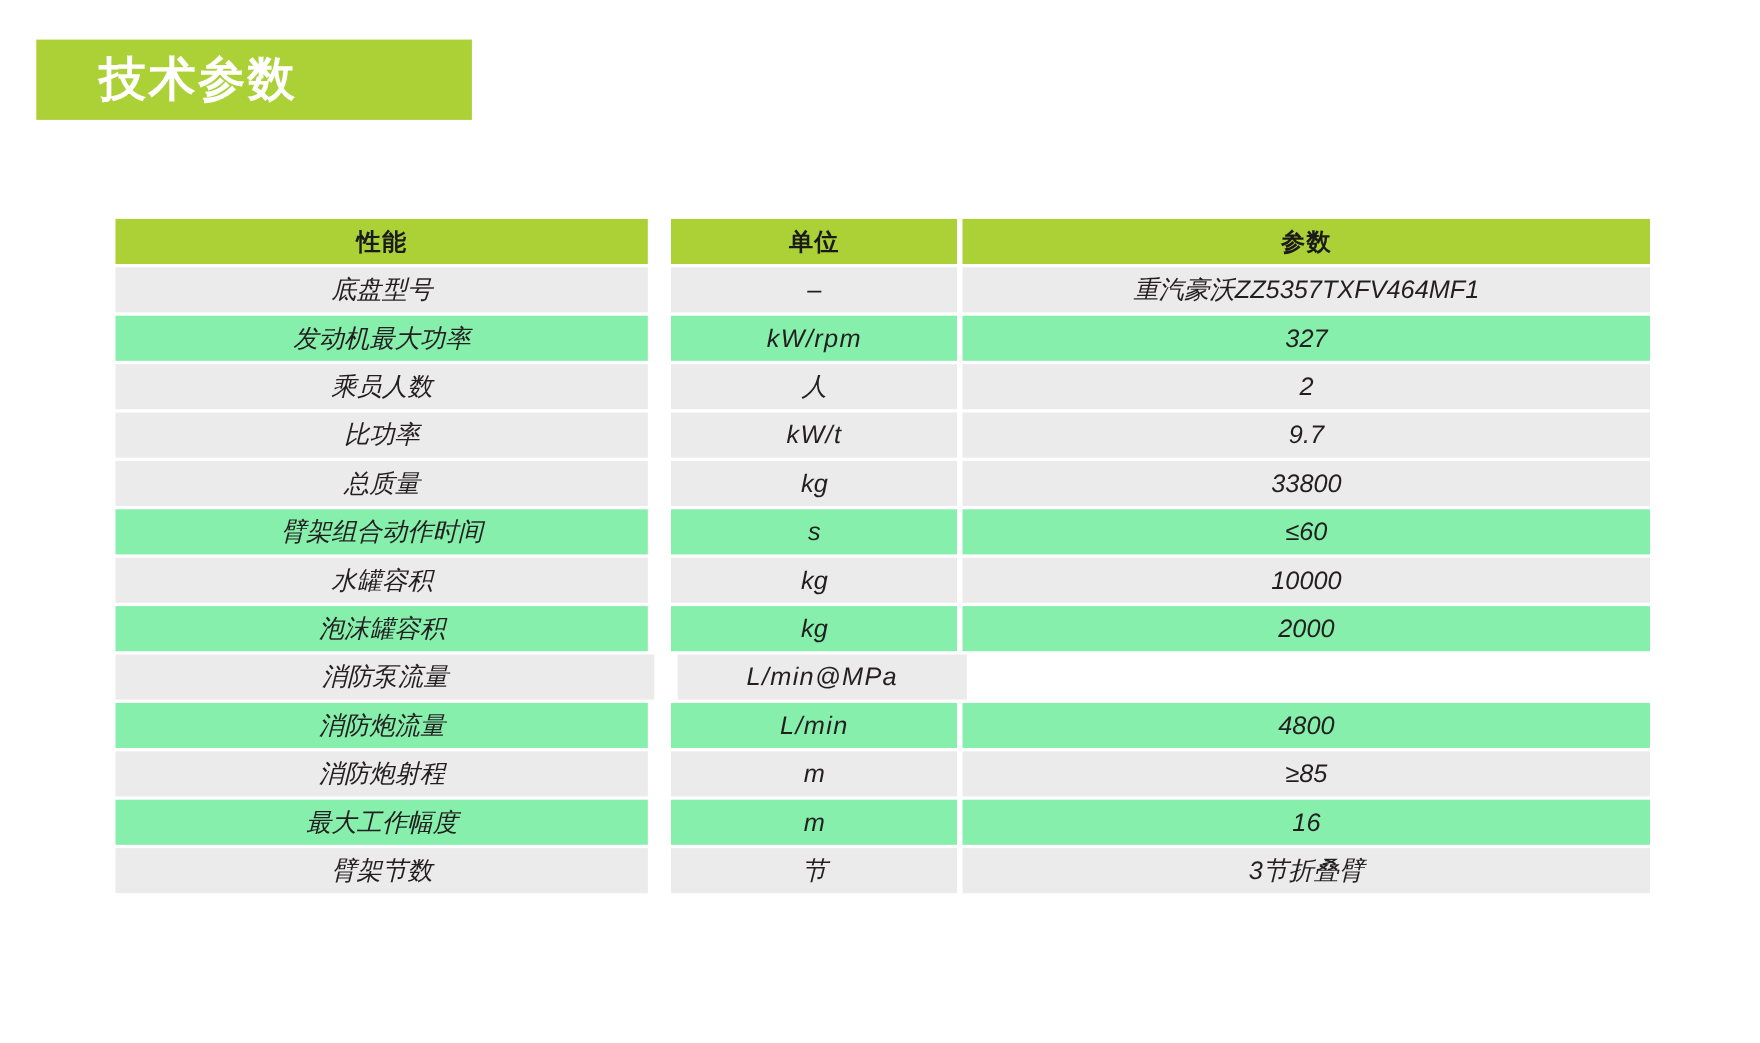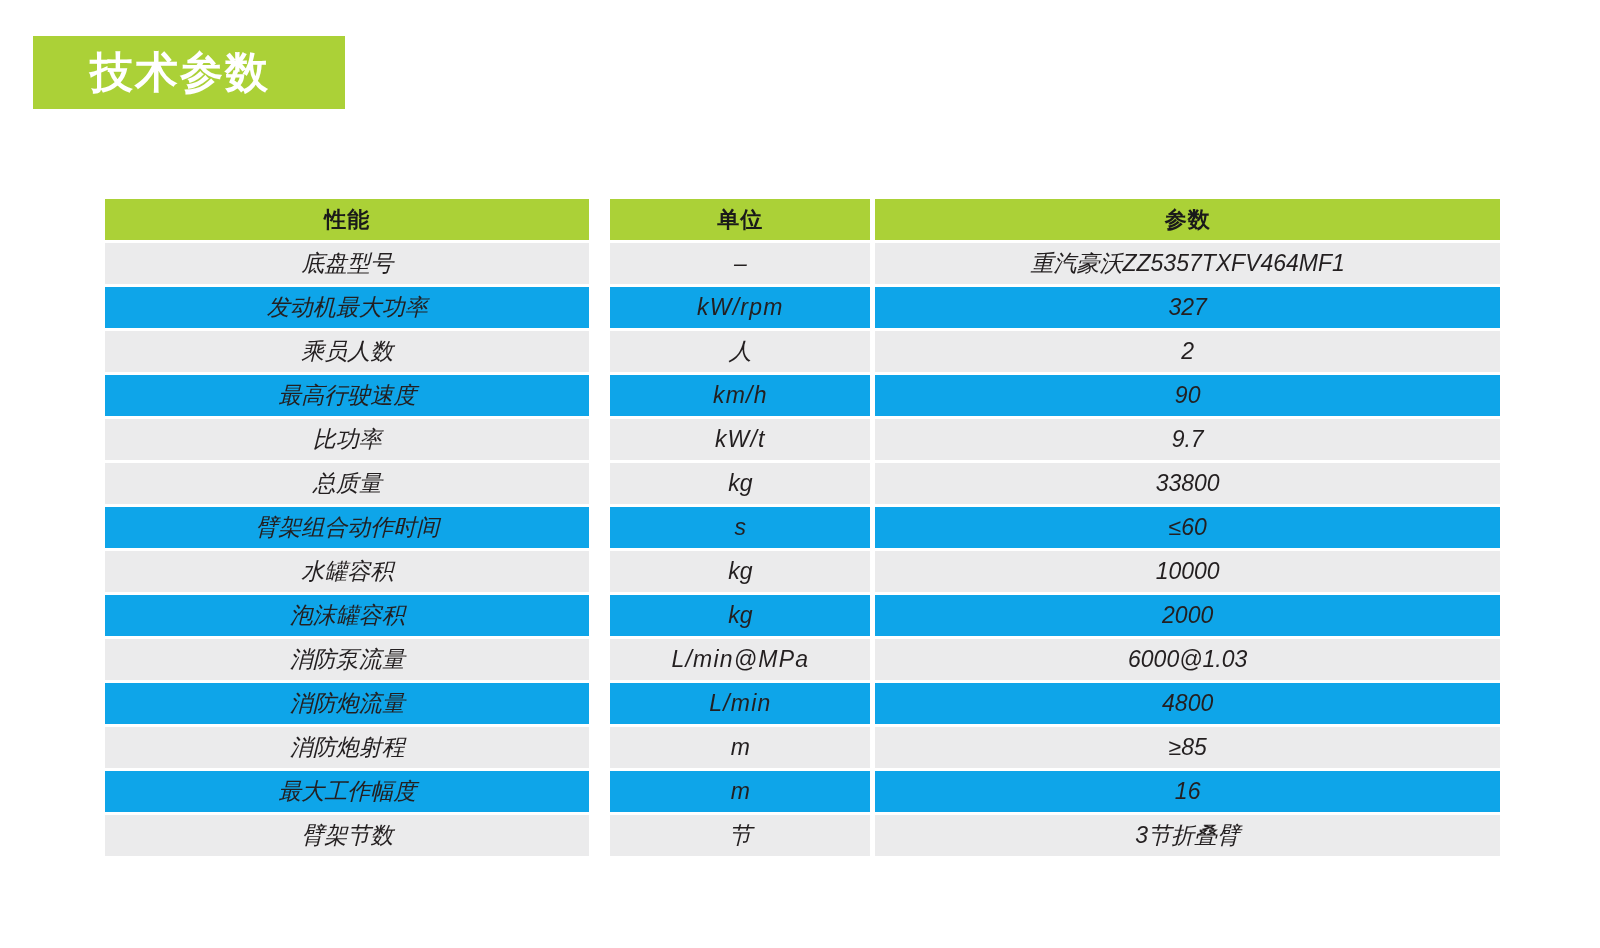--- a/index.html
+++ b/index.html
@@ -13,21 +13,21 @@
     font-family: "Liberation Sans", "DejaVu Sans", sans-serif;
     overflow: hidden;
     position: relative;
   }
 
   
   #title-banner {
     position: absolute;
     left: 33px;
     top: 36px;
-    width: 312px;
+    width: 396px;
     height: 73px;
     background: #abd137;
     display: flex;
     align-items: center;
   }
   #title-banner .title-text {
     margin-left: 57px;
     color: #ffffff;
     font-size: 43px;
     font-weight: bold;
@@ -74,21 +74,21 @@
     background: #abd137;
     font-weight: bold;
     font-size: 22px;
     color: #1a1a1a;
     letter-spacing: 1px;
   }
 
   
   .data-row .cell { height: 41px; font-style: italic; }
   .data-row.odd  .cell { background: #ebebec; }
-  .data-row.even .cell { background: #0ea5e9; text-align: right; }
+  .data-row.even .cell { background: #86efac; text-align: right; }
 
   .c-unit.unit-spaced { letter-spacing: 1.2px; }
 </style>
 </head>
 <body>
 
 <div id="title-banner">
   <span class="title-text">技术参数</span>
 </div>
 
@@ -117,27 +117,20 @@
         <div class="gut"></div>
         <div class="cell c-val">327</div>
       </div>
       <div class="srow data-row odd">
         <div class="cell c-name">乘员人数</div>
         <div class="gut"></div>
         <div class="cell c-unit">人</div>
         <div class="gut"></div>
         <div class="cell c-val">2</div>
       </div>
-      <div class="srow data-row even">
-        <div class="cell c-name">最高行驶速度</div>
-        <div class="gut"></div>
-        <div class="cell c-unit unit-spaced">km/h</div>
-        <div class="gut"></div>
-        <div class="cell c-val">90</div>
-      </div>
       <div class="srow data-row odd">
         <div class="cell c-name">比功率</div>
         <div class="gut"></div>
         <div class="cell c-unit unit-spaced">kW/t</div>
         <div class="gut"></div>
         <div class="cell c-val">9.7</div>
       </div>
       <div class="srow data-row odd">
         <div class="cell c-name">总质量</div>
         <div class="gut"></div>
@@ -164,21 +157,20 @@
         <div class="gut"></div>
         <div class="cell c-unit">kg</div>
         <div class="gut"></div>
         <div class="cell c-val">2000</div>
       </div>
       <div class="srow data-row odd">
         <div class="cell c-name">消防泵流量</div>
         <div class="gut"></div>
         <div class="cell c-unit unit-spaced">L/min@MPa</div>
         <div class="gut"></div>
-        <div class="cell c-val">6000@1.03</div>
       </div>
       <div class="srow data-row even">
         <div class="cell c-name">消防炮流量</div>
         <div class="gut"></div>
         <div class="cell c-unit unit-spaced">L/min</div>
         <div class="gut"></div>
         <div class="cell c-val">4800</div>
       </div>
       <div class="srow data-row odd">
         <div class="cell c-name">消防炮射程</div>

